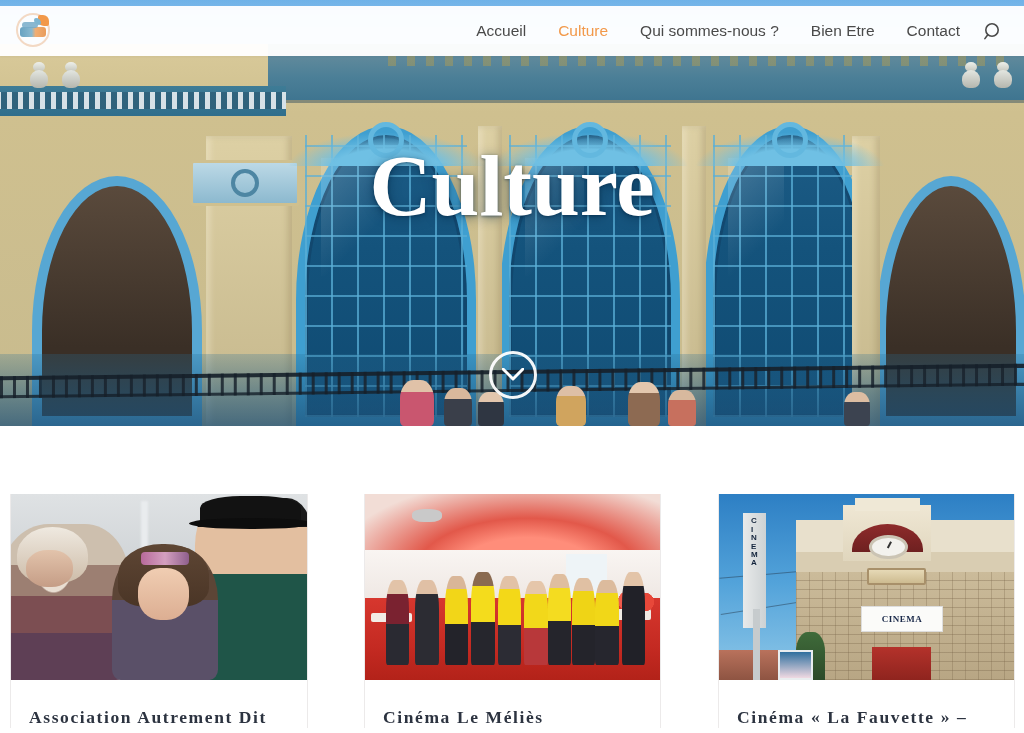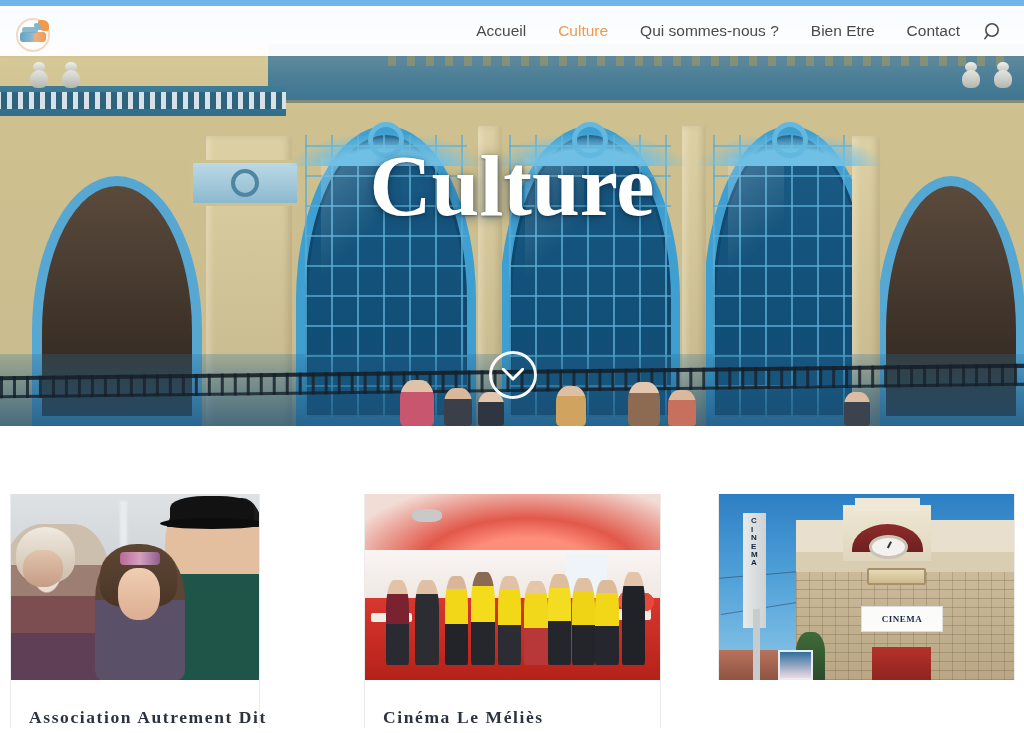--- a/index.html
+++ b/index.html
@@ -224,21 +224,21 @@
 
   
   .header {
     position: absolute;
     top: 6px;
     left: 0;
     width: 1024px;
     height: 50px;
     background: rgba(255,255,255,.96);
     display: flex;
-    align-items: flex-end;
+    align-items: center;
     z-index: 20;
     box-shadow: 0 1px 2px rgba(0,0,0,.04);
   }
 
   .logo {
     position: relative;
     margin-left: 12px;
     width: 44px;
     height: 40px;
   }
@@ -303,21 +303,21 @@
     top: 426px;
     left: 0;
     width: 1024px;
     height: 307px;
     background: #fff;
   }
 
   .card {
     position: absolute;
     top: 68px;
-    width: 250px;
+    width: 298px;
     background: #fff;
     border-left: 1px solid #eceaea;
     border-right: 1px solid #eceaea;
   }
   .card.c1 { left: 10px; }
   .card.c2 { left: 364px; width: 297px; }
   .card.c3 { left: 718px; width: 297px; }
 
   .card-img {
     width: 100%;
@@ -581,16 +581,17 @@
           <div class="a3-sign">CINEMA</div>
           <div class="a3-door3"></div>
           <div class="a3-roofleft"></div>
           <div class="a3-trees"></div>
           <div class="a3-poster"></div>
           <div class="a3-pylon"></div>
           <div class="a3-pylontxt">C<br>I<br>N<br>E<br>M<br>A</div>
           <div class="a3-pole"></div>
         </div>
       </div>
+      <div class="card-title">Cinéma « La Fauvette » –</div>
     </div>
 
   </div>
 </div>
 
 </body></html>

